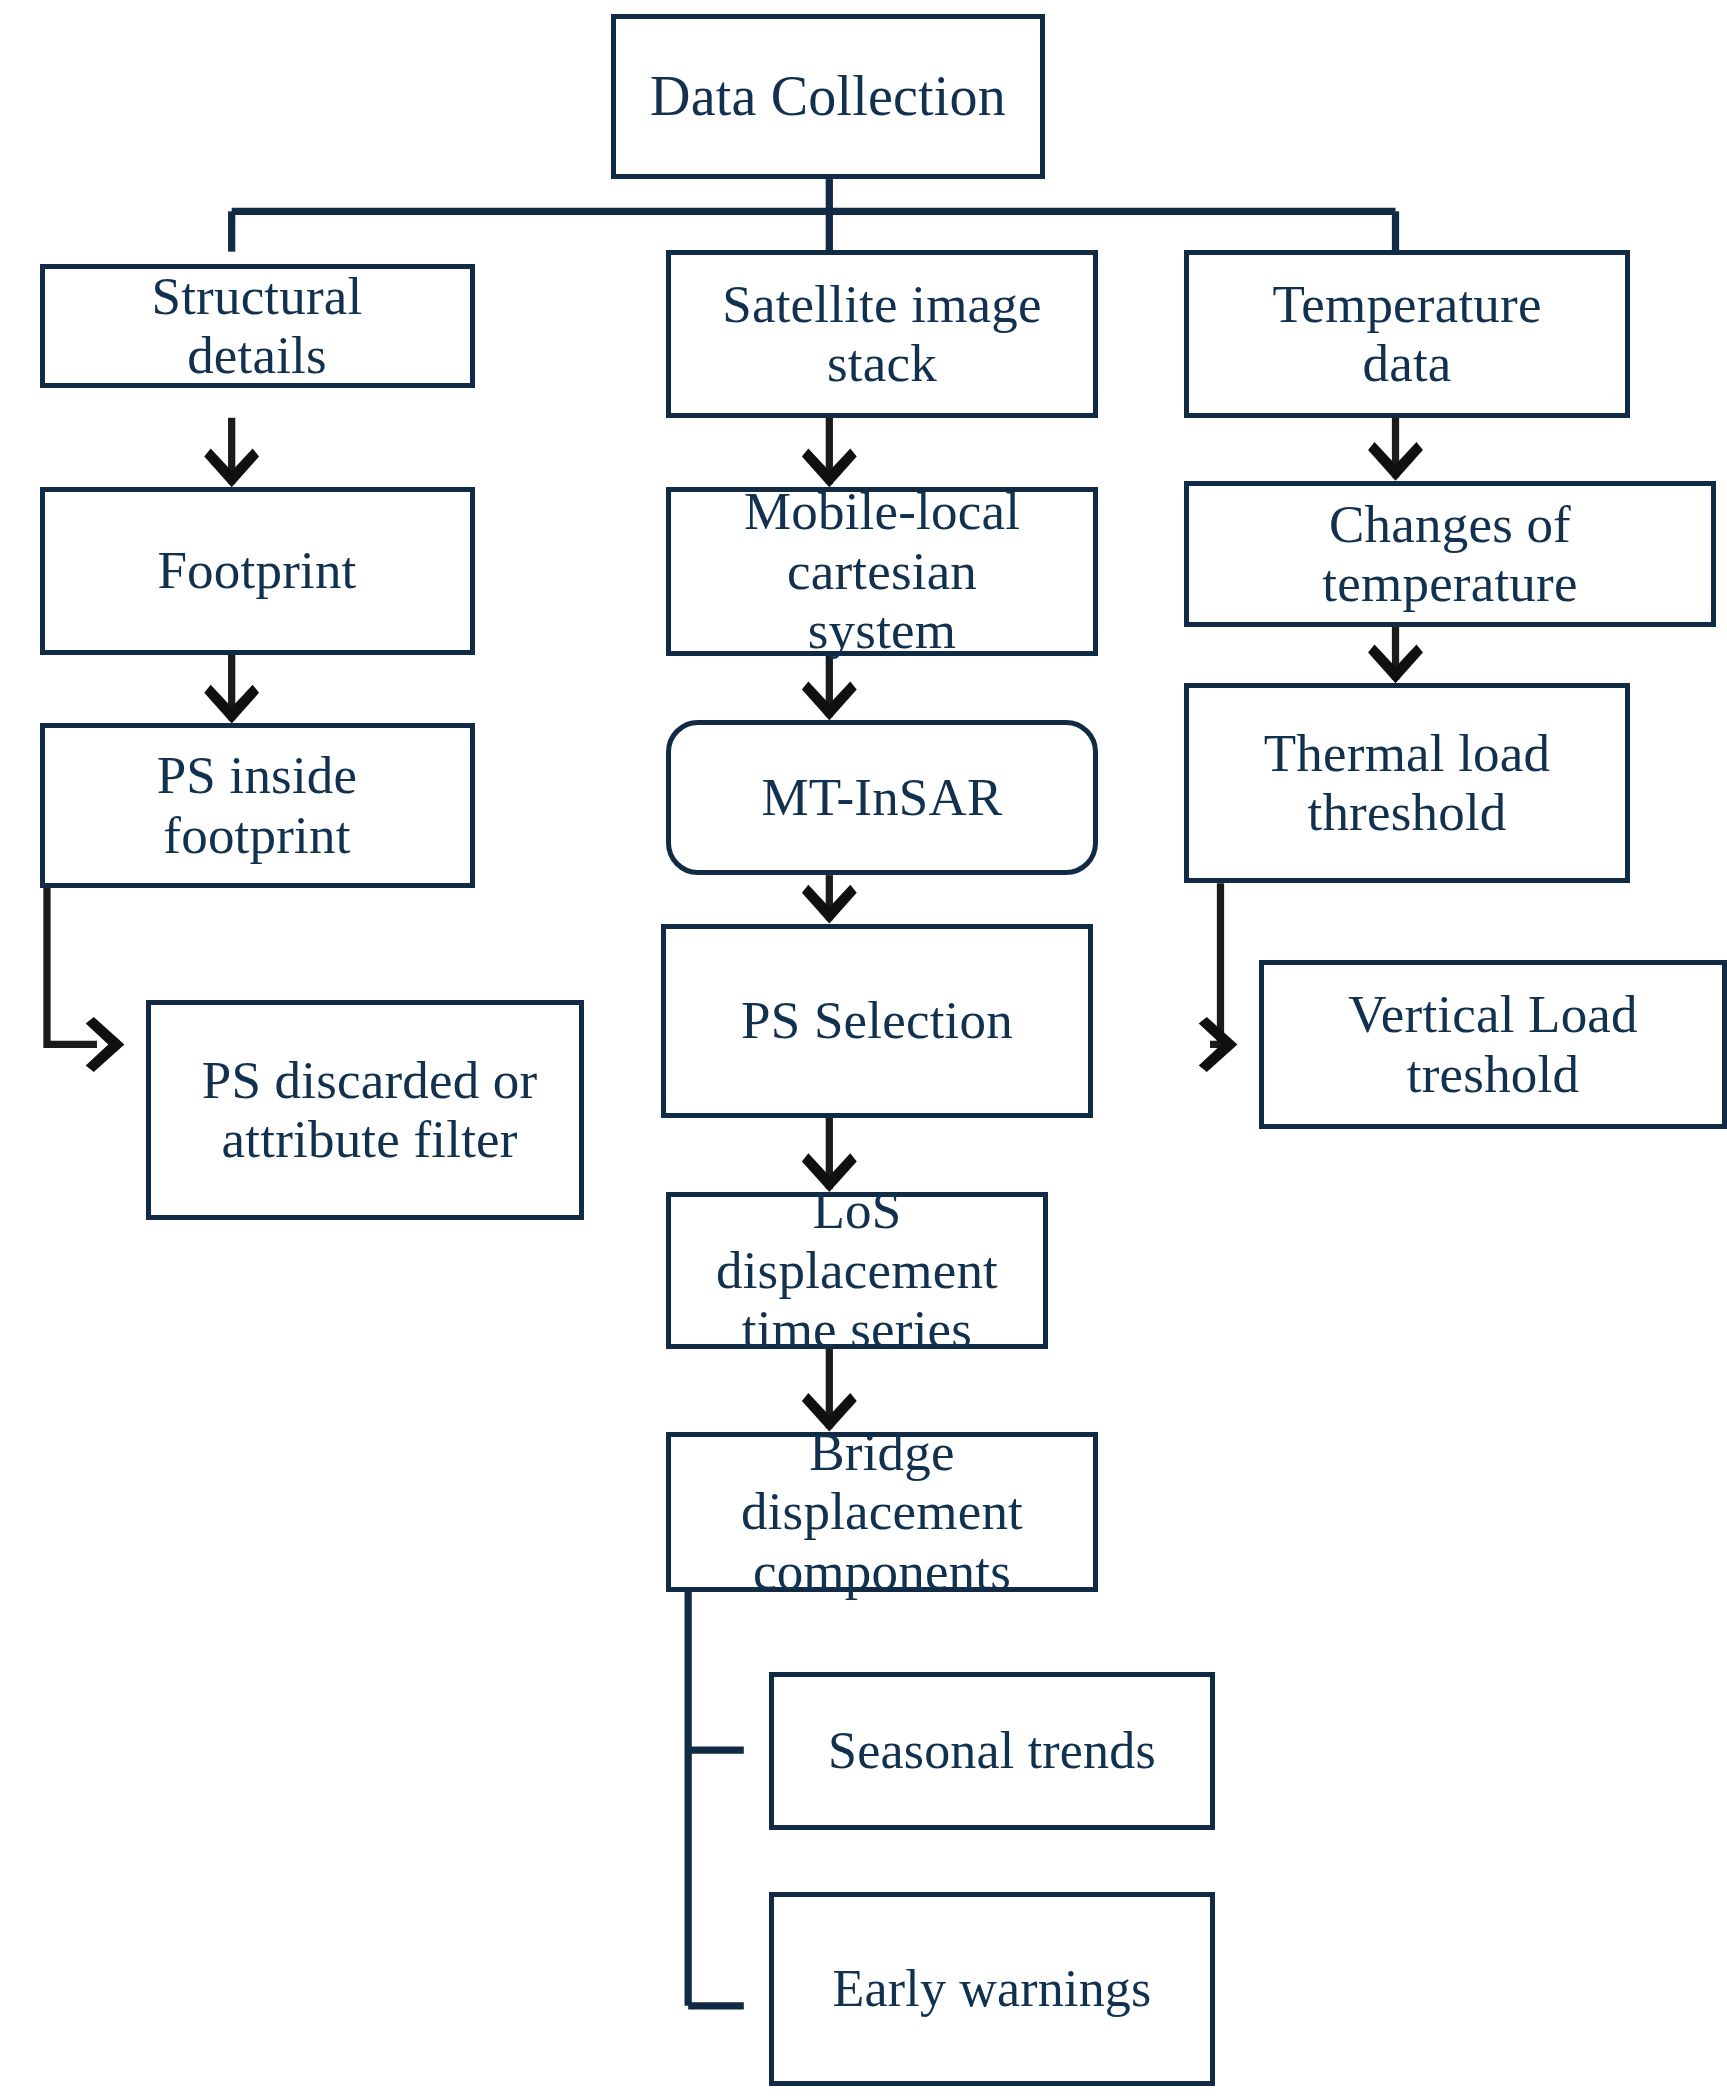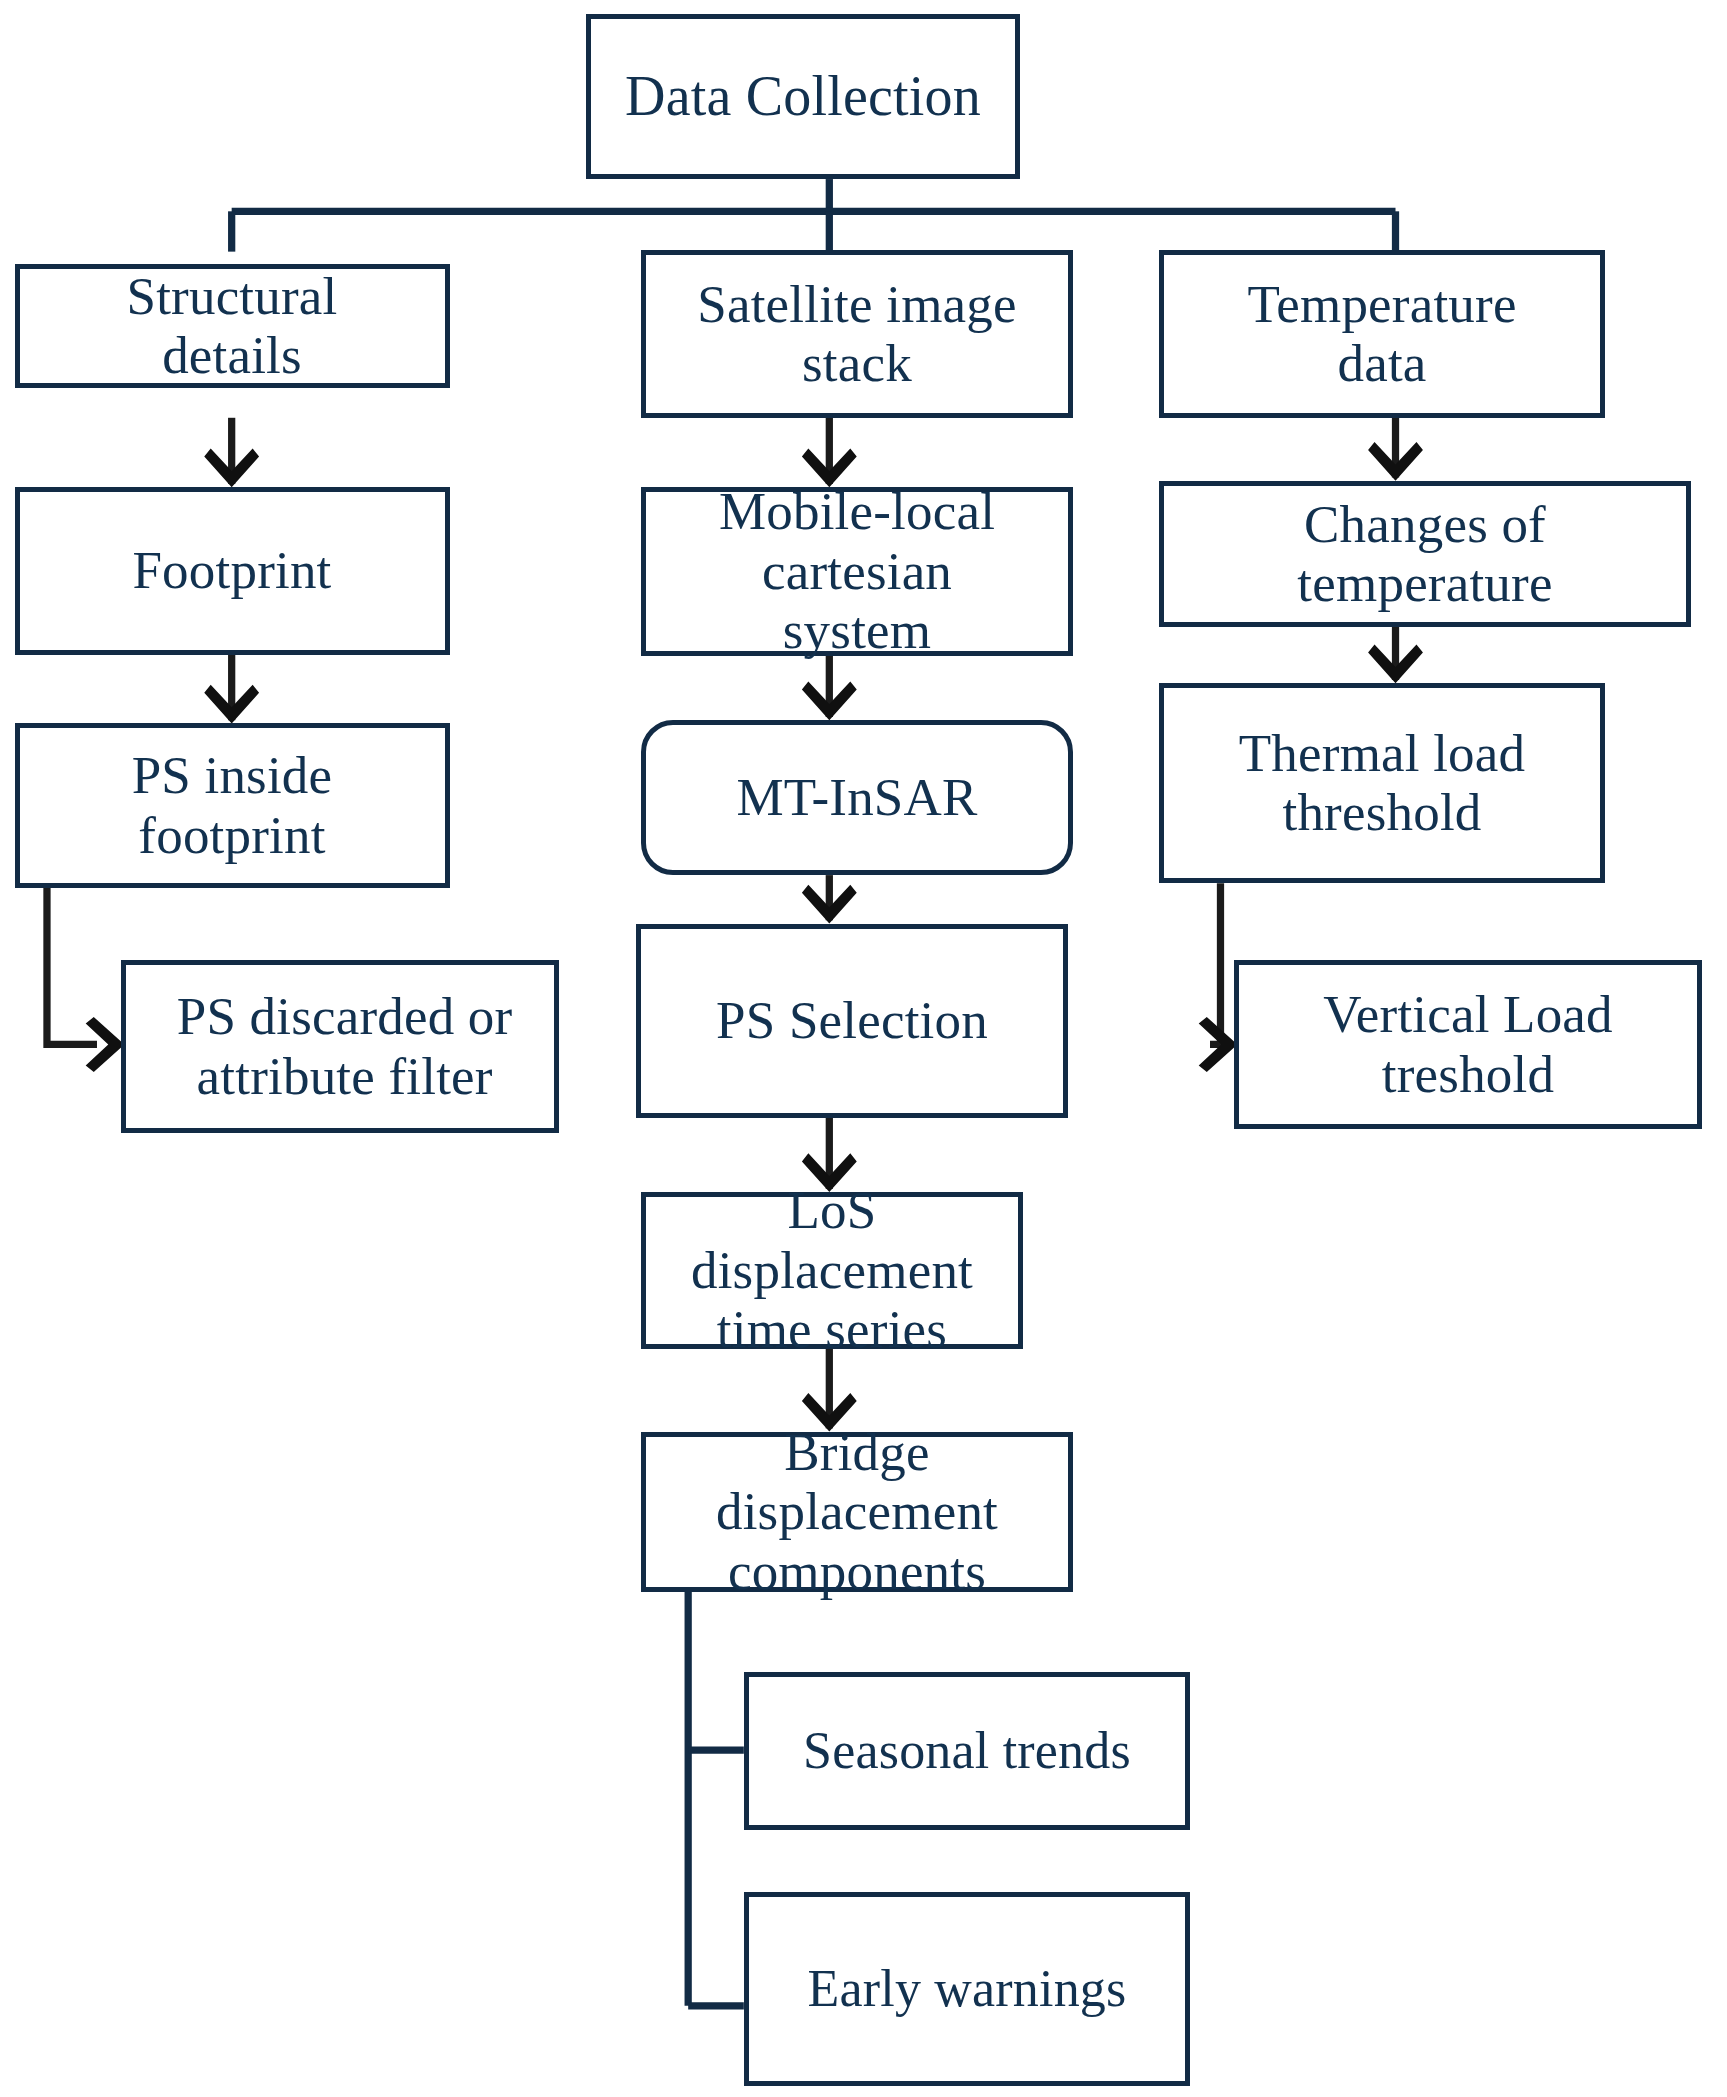--- a/index.html
+++ b/index.html
@@ -16,20 +16,21 @@
     border:5.6px solid #122b45;
     background:#ffffff;
     display:flex;
     align-items:center;
     justify-content:center;
     text-align:center;
     color:#12314f;
     line-height:1.12;
     letter-spacing:0.2px;
     padding:3.2px 4.8px;
+    margin-left:25px;
   }
   .node span{display:block;width:100%;}
   .f70{font-size:56px;}
   .f66{font-size:53px;}
   .f64{font-size:52px;}
   svg#wires{position:absolute;left:0;top:0;width:1728px;height:2097px;overflow:visible;}
   .wire{stroke:#122b45;stroke-width:9;fill:none;}
   .wire-thin{stroke:#1b1b1b;stroke-width:9;fill:none;}
   .head{fill:#101010;}
 </style>
@@ -130,21 +131,21 @@
 footprint</span>
   </div>
   <div class="node f66" style="left:641px;top:720px;width:432px;height:155px;border-radius:32px;">
     <span style="white-space:pre-line;">MT-InSAR</span>
   </div>
   <div class="node f66" style="left:1159px;top:683px;width:446px;height:200px;">
     <span style="white-space:pre-line;">Thermal load
 threshold</span>
   </div>
 
-  <div class="node f66" style="left:121px;top:960px;width:438px;height:173px;padding-left:14px;">
+  <div class="node f66" style="left:121px;top:1000px;width:438px;height:220px;padding-left:14px;">
     <span style="white-space:pre-line;">PS discarded or
 attribute filter</span>
   </div>
   <div class="node f66" style="left:636px;top:924px;width:432px;height:194px;">
     <span style="white-space:pre-line;">PS Selection</span>
   </div>
   <div class="node f66" style="left:1234px;top:960px;width:468px;height:169px;">
     <span style="white-space:pre-line;">Vertical Load
 treshold</span>
   </div>

